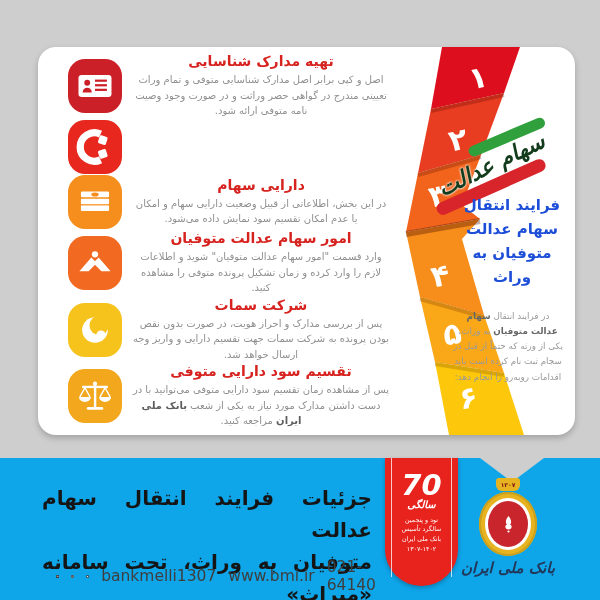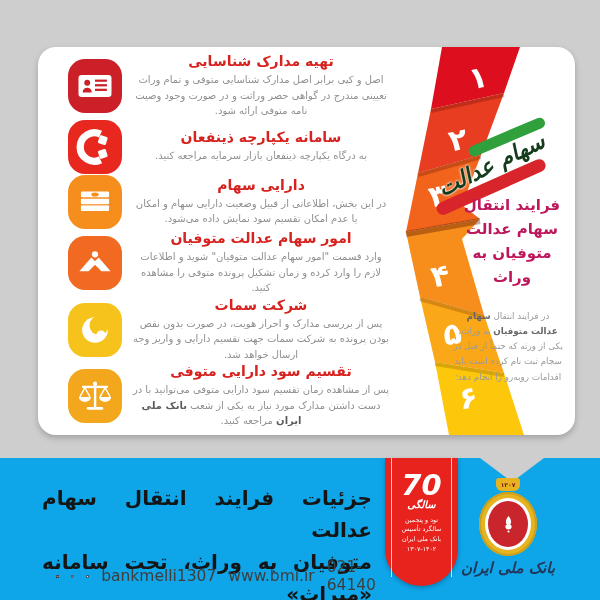--- a/index.html
+++ b/index.html
@@ -27,21 +27,21 @@
   .ribbon text{font-family:"DejaVu Sans",sans-serif;font-weight:bold;fill:#ffffff;font-size:30px;}
 
   
   .saham-logo{position:absolute;left:383px;top:94px;width:142px;transform:rotate(-26deg);text-align:center;}
   .brush-green{height:11px;width:82px;background:#30a03c;border-radius:7px;margin:0 4px 1px auto;transform:rotate(3deg);}
   .logo-cal{font-size:22px;font-weight:bold;font-style:italic;color:#123c1c;direction:rtl;white-space:nowrap;
             text-shadow:0 0 2px #fff,0 0 3px #fff;line-height:1.1;}
   .brush-red{height:13px;width:118px;background:#d8252b;border-radius:8px;margin:1px auto 0 2px;transform:rotate(2deg);}
 
   .heading{position:absolute;left:420px;top:146px;width:108px;direction:rtl;text-align:center;
-           font-weight:bold;color:#be185d;font-size:15px;line-height:1.6;}
+           font-weight:bold;color:#1d4ed8;font-size:15px;line-height:1.6;}
   .intro{position:absolute;left:414px;top:222px;width:112px;direction:rtl;text-align:center;
          font-size:8.8px;color:#9a9a9a;line-height:1.72;margin-top:40px;}
   .intro b{color:#666;}
 
   
   .footer{position:absolute;left:0;top:458px;width:600px;height:142px;background:#0ea5e9;}
   .notch{position:absolute;left:480px;top:0;width:0;height:0;
          border-left:32px solid transparent;border-right:32px solid transparent;border-top:24px solid #cecece;}
   .headline{position:absolute;left:42px;top:24px;width:330px;direction:rtl;
             font-size:20px;font-weight:bold;color:#151515;line-height:1.6;}
@@ -117,24 +117,20 @@
         </div>
       </div>
 
       <div class="step">
         <div class="step-icon ic2">
           <svg viewBox="0 0 48 48" width="44" height="44">
             <path d="M30 10 A15.5 15.5 0 1 0 30 38" stroke="#fff" stroke-width="8" fill="none"></path>
             <rect x="28" y="12" width="9" height="9" rx="1.5" fill="#fff" transform="rotate(18 32.5 16.5)"></rect>
             <rect x="28" y="27" width="9" height="9" rx="1.5" fill="#fff" transform="rotate(-18 32.5 31.5)"></rect>
           </svg>
-        </div>
-        <div class="step-text">
-          <div class="step-title">سامانه یکپارچه ذینفعان</div>
-          <div class="step-body"><span>به درگاه یکپارچه ذینفعان بازار سرمایه مراجعه کنید.</span><b></b><span></span></div>
         </div>
       </div>
 
       <div class="step">
         <div class="step-icon ic4">
           <svg viewBox="0 0 48 48" width="44" height="44">
             <rect x="8" y="27" width="32" height="7.5" rx="2" fill="#fff" stroke="#f68e1d" stroke-width="1.2"></rect>
             <rect x="8" y="19.5" width="32" height="7.5" rx="2" fill="#fff" stroke="#f68e1d" stroke-width="1.2"></rect>
             <rect x="8" y="12" width="32" height="7.5" rx="2" fill="#fff" stroke="#f68e1d" stroke-width="1.2"></rect>
             <ellipse cx="24" cy="15.7" rx="4" ry="2.2" fill="#f68e1d"></ellipse>

